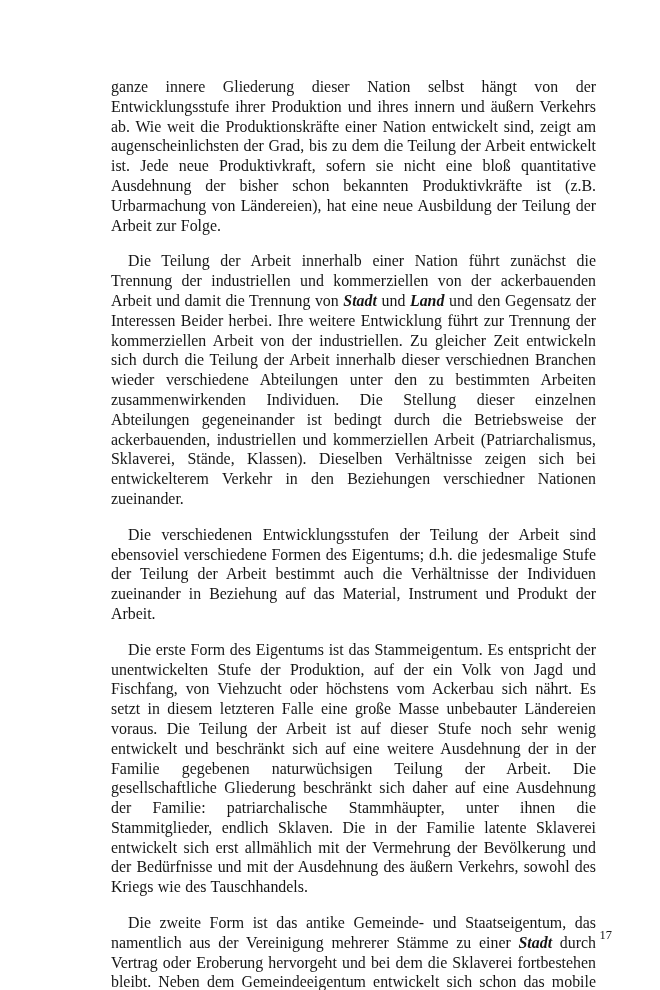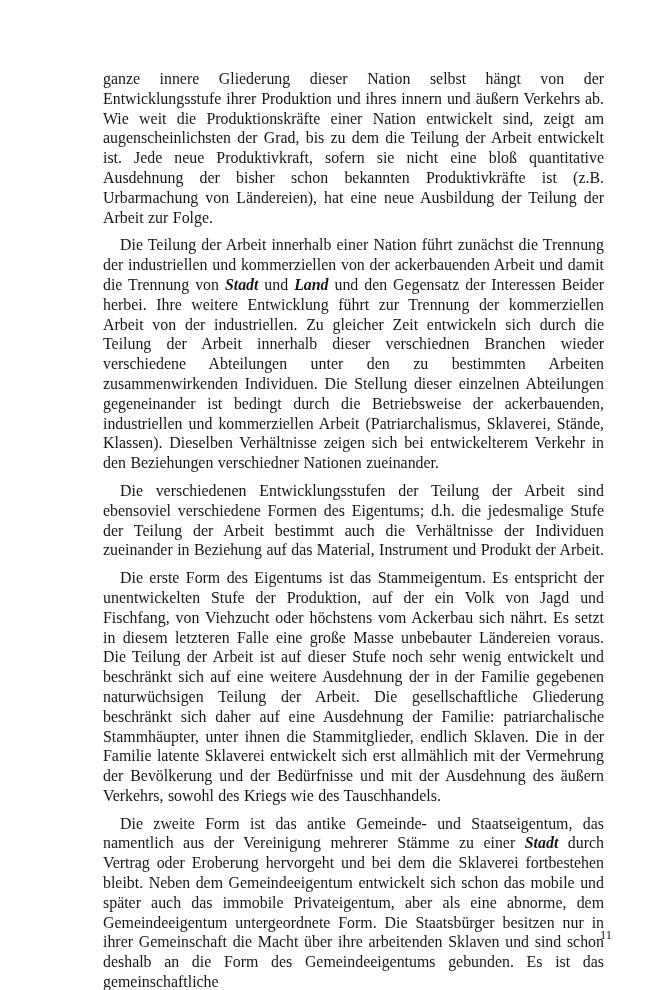--- a/index.html
+++ b/index.html
@@ -15,21 +15,21 @@
     font-family: "Liberation Serif", serif;
     color: #161616;
   }
   .text-block {
     position: absolute;
     left: 95px;
     top: 61px;
     width: 517px;
   }
   .text-block p {
-    margin: 8px;
+    margin: 16px;
     font-size: 15.9px;
     line-height: 19.8px;
     text-align: justify;
     word-spacing: 0.5px;
   }
   .text-block p.indent {
     text-indent: 17px;
   }
   .text-block em {
     font-style: italic;
@@ -49,13 +49,13 @@
 <body>
 
 <main class="text-block">
     <p><span>ganze innere Gliederung dieser Nation selbst hängt von der Entwicklungsstufe ihrer Produktion und ihres innern und äußern Verkehrs ab. Wie weit die Produktionskräfte einer Nation entwickelt sind, zeigt am augenscheinlichsten der Grad, bis zu dem die Teilung der Arbeit entwickelt ist. Jede neue Produktivkraft, sofern sie nicht eine bloß quantitative Ausdehnung der bisher schon bekannten Produktivkräfte ist (z.B. Urbarmachung von Ländereien), hat eine neue Ausbildung der Teilung der Arbeit zur Folge.</span></p>
     <p class="indent"><span>Die Teilung der Arbeit innerhalb einer Nation führt zunächst die Trennung der industriellen und kommerziellen von der ackerbauenden Arbeit und damit die Trennung von </span><em>Stadt</em><span> und </span><em>Land</em><span> und den Gegensatz der Interessen Beider herbei. Ihre weitere Entwicklung führt zur Trennung der kommerziellen Arbeit von der industriellen. Zu gleicher Zeit entwickeln sich durch die Teilung der Arbeit innerhalb dieser verschiednen Branchen wieder verschiedene Abteilungen unter den zu bestimmten Arbeiten zusammenwirkenden Individuen. Die Stellung dieser einzelnen Abteilungen gegeneinander ist bedingt durch die Betriebsweise der ackerbauenden, industriellen und kommerziellen Arbeit (Patriarchalismus, Sklaverei, Stände, Klassen). Dieselben Verhältnisse zeigen sich bei entwickelterem Verkehr in den Beziehungen verschiedner Nationen zueinander.</span></p>
     <p class="indent"><span>Die verschiedenen Entwicklungsstufen der Teilung der Arbeit sind ebensoviel verschiedene Formen des Eigentums; d.h. die jedesmalige Stufe der Teilung der Arbeit bestimmt auch die Verhältnisse der Individuen zueinander in Beziehung auf das Material, Instrument und Produkt der Arbeit.</span></p>
     <p class="indent"><span>Die erste Form des Eigentums ist das Stammeigentum. Es entspricht der unentwickelten Stufe der Produktion, auf der ein Volk von Jagd und Fischfang, von Viehzucht oder höchstens vom Ackerbau sich nährt. Es setzt in diesem letzteren Falle eine große Masse unbebauter Ländereien voraus. Die Teilung der Arbeit ist auf dieser Stufe noch sehr wenig entwickelt und beschränkt sich auf eine weitere Ausdehnung der in der Familie gegebenen naturwüchsigen Teilung der Arbeit. Die gesellschaftliche Gliederung beschränkt sich daher auf eine Ausdehnung der Familie: patriarchalische Stammhäupter, unter ihnen die Stammitglieder, endlich Sklaven. Die in der Familie latente Sklaverei entwickelt sich erst allmählich mit der Vermehrung der Bevölkerung und der Bedürfnisse und mit der Ausdehnung des äußern Verkehrs, sowohl des Kriegs wie des Tauschhandels.</span></p>
     <p class="indent"><span>Die zweite Form ist das antike Gemeinde- und Staatseigentum, das namentlich aus der Vereinigung mehrerer Stämme zu einer </span><em>Stadt</em><span> durch Vertrag oder Eroberung hervorgeht und bei dem die Sklaverei fortbestehen bleibt. Neben dem Gemeindeeigentum entwickelt sich schon das mobile und später auch das immobile Privateigentum, aber als eine abnorme, dem Gemeindeeigentum untergeordnete Form. Die Staatsbürger besitzen nur in ihrer Gemeinschaft die Macht über ihre arbeitenden Sklaven und sind schon deshalb an die Form des Gemeindeeigentums gebunden. Es ist das gemeinschaftliche</span></p>
   </main>
 
-<div class="page-number">11</div>
+<div class="page-number">17</div>
 
 </body></html>

